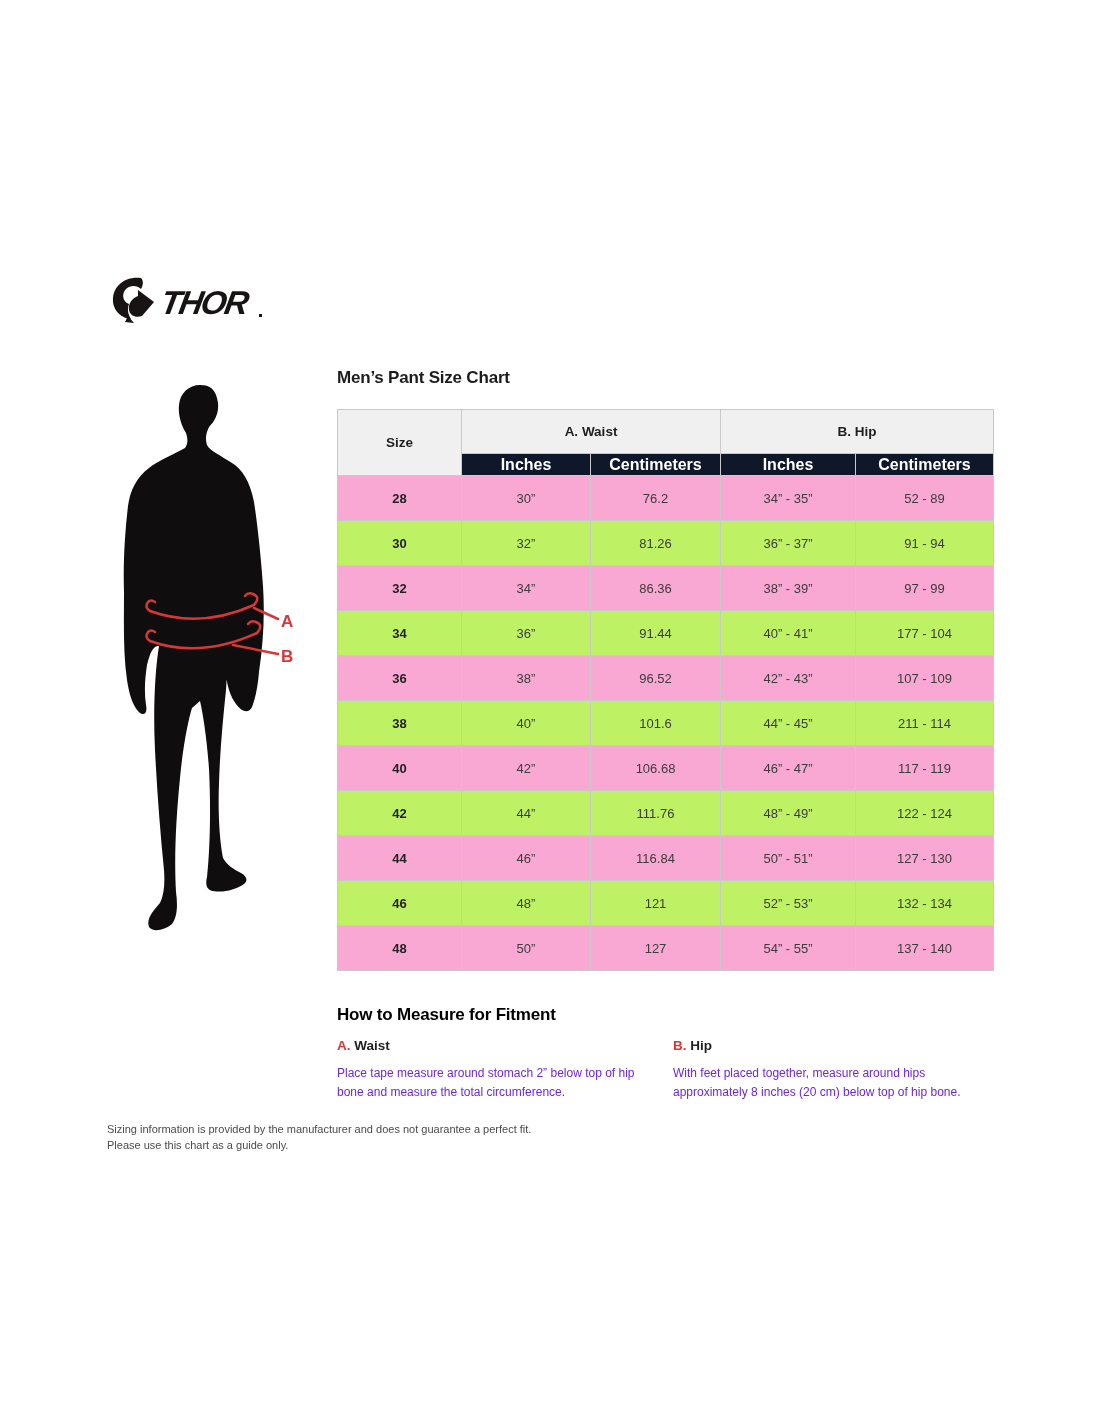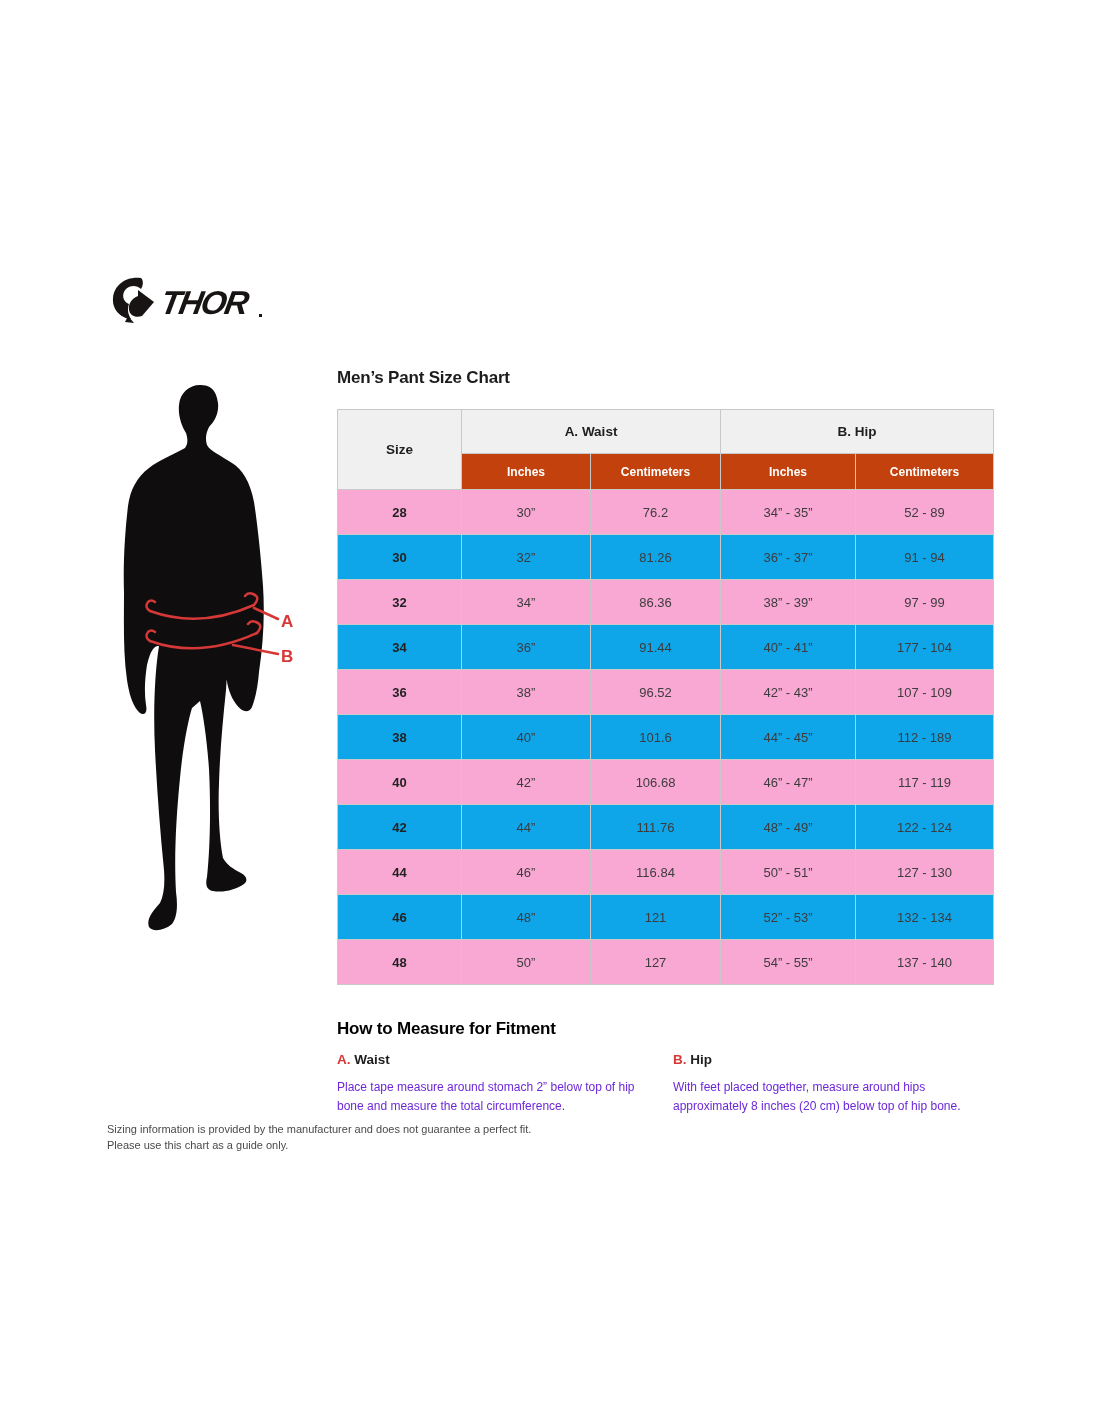--- a/index.html
+++ b/index.html
@@ -13,23 +13,23 @@
   .figure-wrap { position:absolute; left:115px; top:378px; width:210px; height:560px; }
 
   
   .content { position:absolute; left:337px; top:368px; width:656px; }
   .chart-title { font-size:17px; font-weight:700; color:#1c1c1c; letter-spacing:-0.2px; }
 
   table.size-table { width:656px; border-collapse:collapse; margin-top:21px; table-layout:fixed; }
   table.size-table th, table.size-table td { border:1px solid #c9c9c9; text-align:center; vertical-align:middle; }
   th.main-head { background:#f0f0f0; font-size:13.5px; font-weight:700; color:#1f1f1f; height:44px; }
   th.size-head { background:#f0f0f0;margin-top:33px; }
-  th.sub-head { background:#c2410c; color:#ffffff; font-size:12px; font-weight:700; height:36px;
+  th.sub-head { background:#0f172a; color:#ffffff; font-size:16px; font-weight:700; height:22px;
                 border:2px solid #ffffff; border-top-width:3px; }
-  td.cell { height:45px; font-size:13px; color:#3c3c3c; background:#0ea5e9; }
+  td.cell { height:45px; font-size:13px; color:#3c3c3c; background:#bef264; }
   td.size-cell { font-weight:700; color:#222222; }
   tr.gray td { background:#f9a8d4; }
 
   
   .howto-title { font-size:17px; font-weight:700; color:#000000; margin-top:34px; letter-spacing:-0.2px; }
   .measure-cols { display:flex; margin-top:13px; }
   .measure-col { width:330px; }
   .measure-col + .measure-col { margin-left:16px; }
   .measure-head { font-size:13.5px; font-weight:700; color:#1f1f1f; }
   .measure-letter { color:#d63838; }
@@ -146,21 +146,21 @@
           <td class="cell">38”</td>
           <td class="cell">96.52</td>
           <td class="cell">42” - 43”</td>
           <td class="cell">107 - 109</td>
         </tr>
         <tr>
           <td class="cell size-cell">38</td>
           <td class="cell">40”</td>
           <td class="cell">101.6</td>
           <td class="cell">44” - 45”</td>
-          <td class="cell">112 - 189</td>
+          <td class="cell">211 - 114</td>
         </tr>
         <tr class="gray">
           <td class="cell size-cell">40</td>
           <td class="cell">42”</td>
           <td class="cell">106.68</td>
           <td class="cell">46” - 47”</td>
           <td class="cell">117 - 119</td>
         </tr>
         <tr>
           <td class="cell size-cell">42</td>

